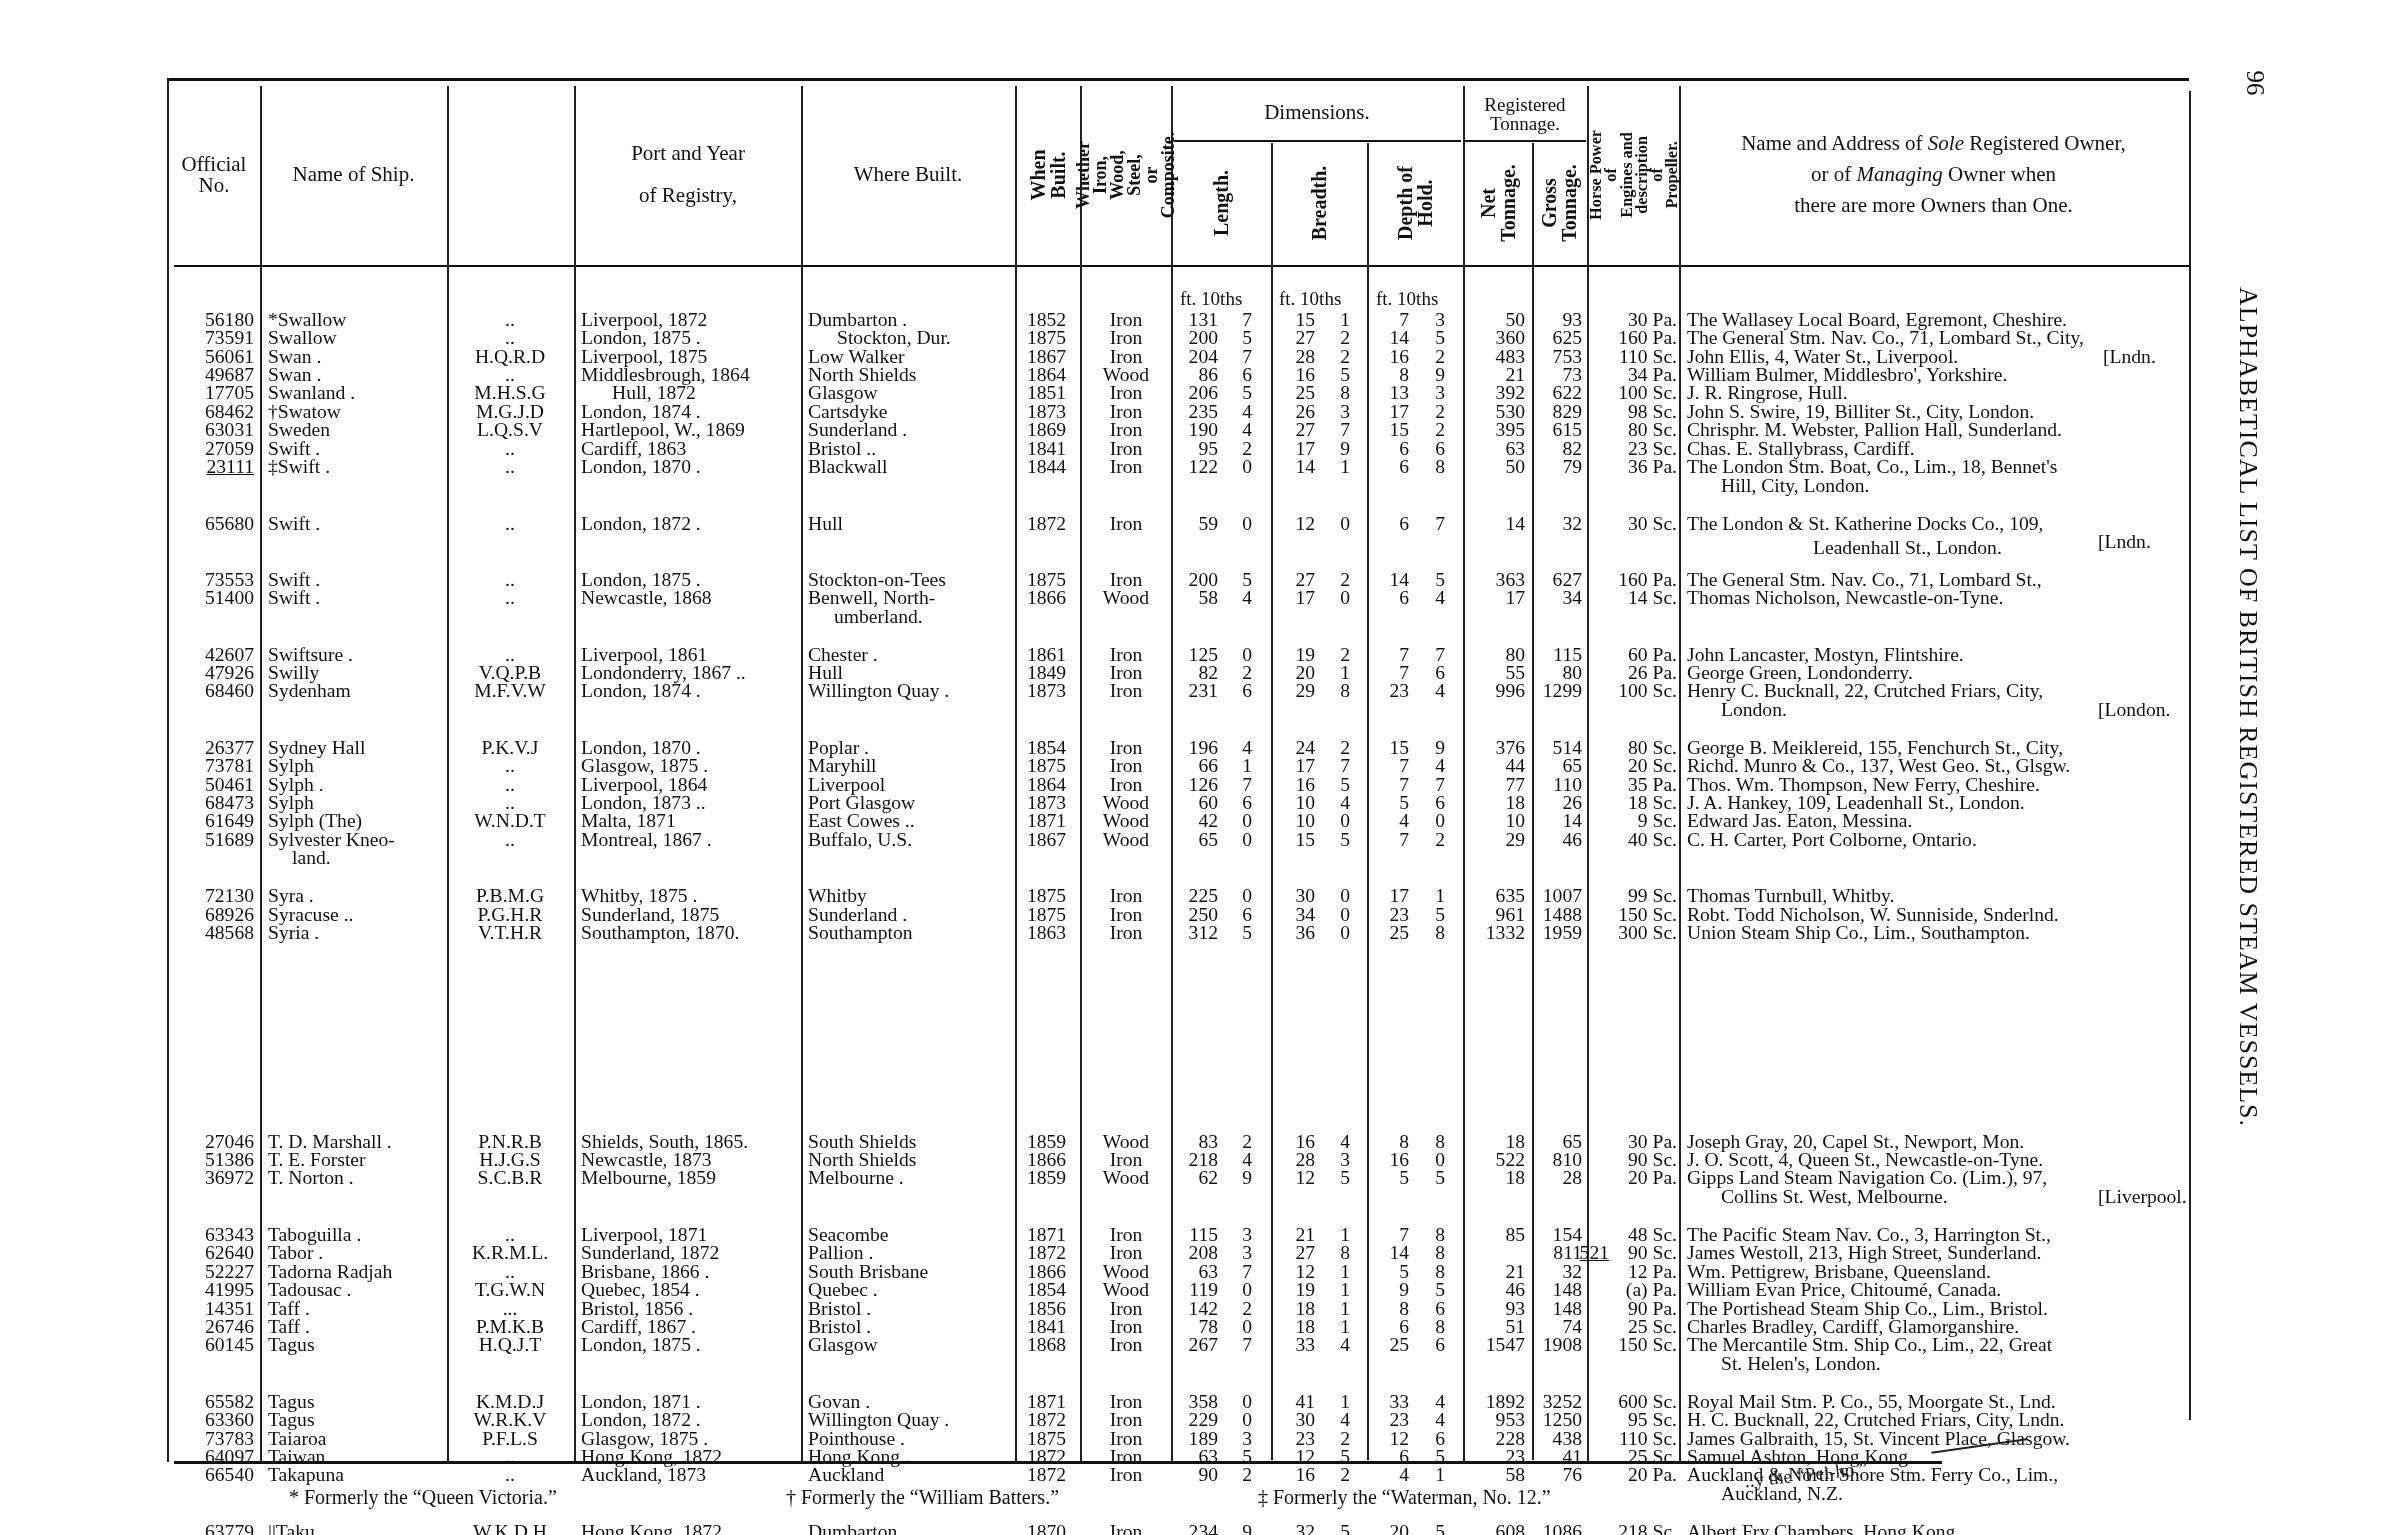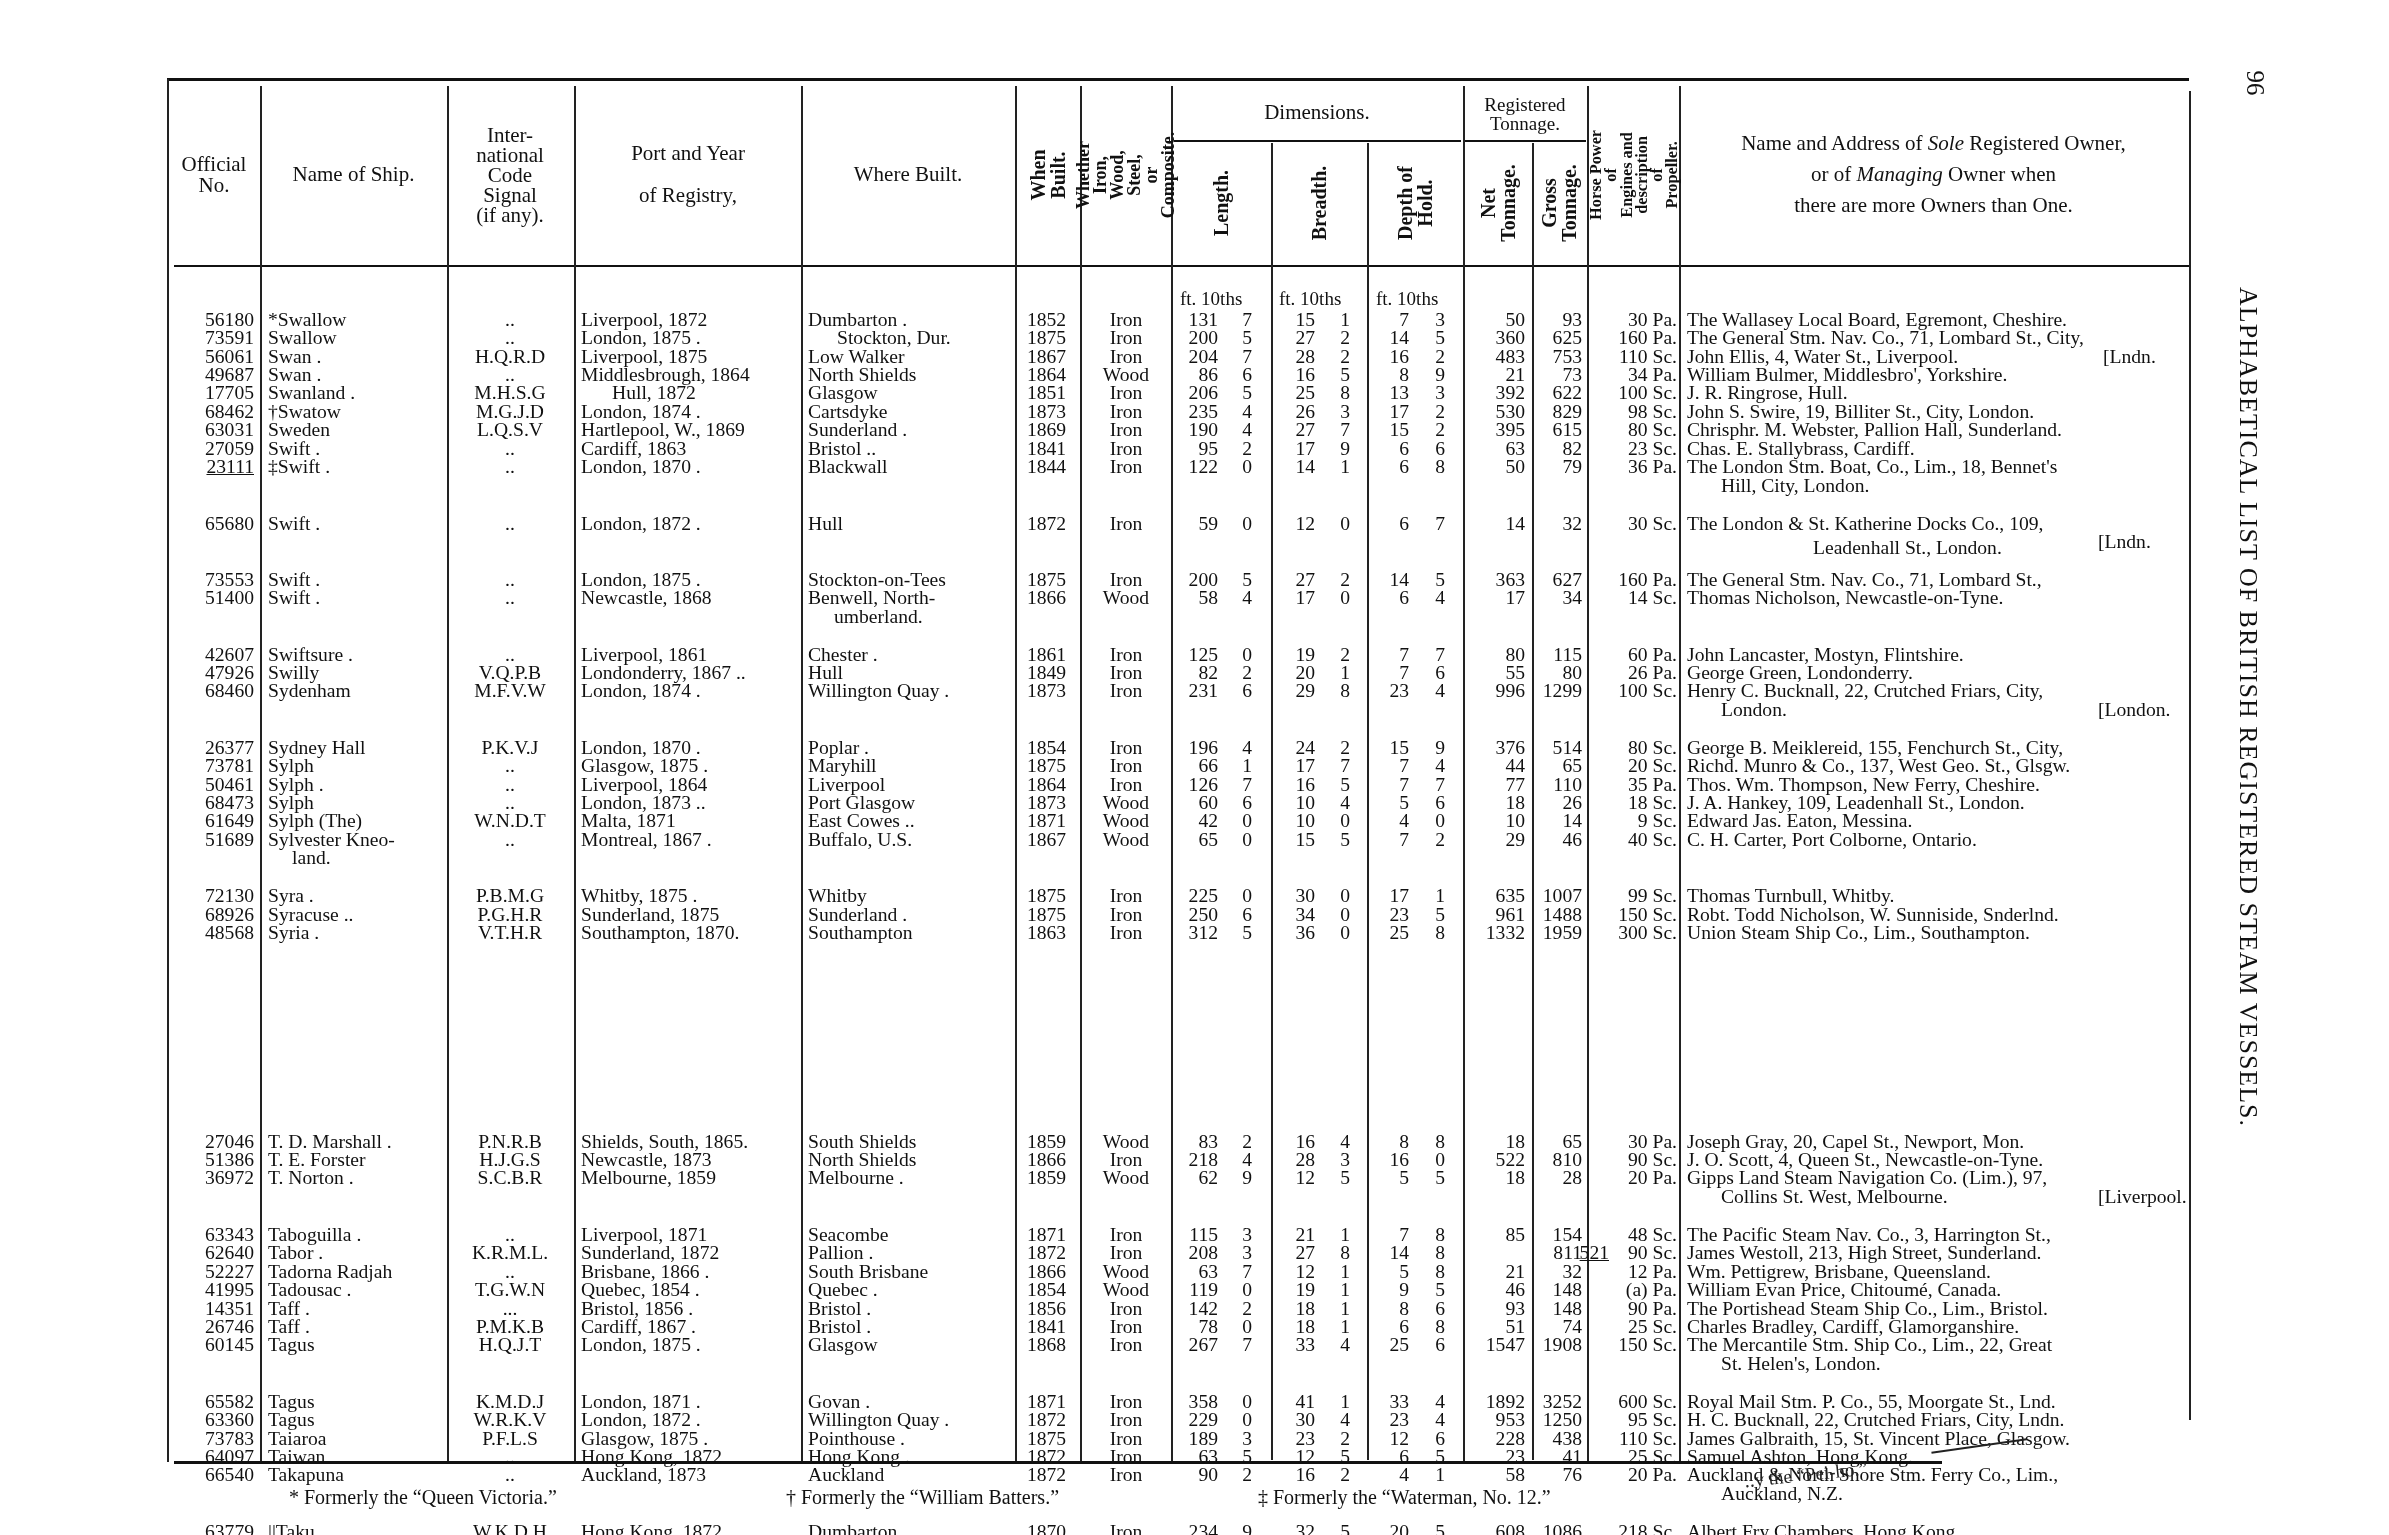--- a/index.html
+++ b/index.html
@@ -54,25 +54,20 @@
       <div class="vline" style="left: 1463px; top: 86px; height: 1375px;"></div>
       <div class="vline" style="left: 1532px; top: 143px; height: 1317px;"></div>
       <div class="vline" style="left: 1587px; top: 86px; height: 1375px;"></div>
       <div class="vline" style="left: 1679px; top: 86px; height: 1375px;"></div>
       <div class="vline" style="left: 2189px; top: 91px; height: 1329px;"></div>
     </div>
 
   <div class="hdr" style="left:168px;top:86px;width:92px;height:177px;white-space:pre-line;">Official
 No.</div>
   <div class="hdr" style="left:260px;top:86px;width:187px;height:177px;">Name of Ship.</div>
-  <div class="hdr" style="left:447px;top:86px;width:126px;height:177px;white-space:pre-line;line-height:20px;">Inter-
-national
-Code
-Signal
-(if any).</div>
   <div class="hdr" style="left:574px;top:86px;width:228px;height:177px;white-space:pre-line;">Port and Year
 
 of Registry,</div>
   <div class="hdr" style="left:801px;top:86px;width:214px;height:177px;">Where Built.</div>
 
   <div class="hdr rot" style="left:1015px;top:86px;width:65px;height:177px;">
       <span>When Built.</span>
     </div>
   <div class="hdr rot" style="left:1080px;top:86px;width:91px;height:177px;">
       <span style="font-size:18px;line-height:17px;">Whether Iron,

